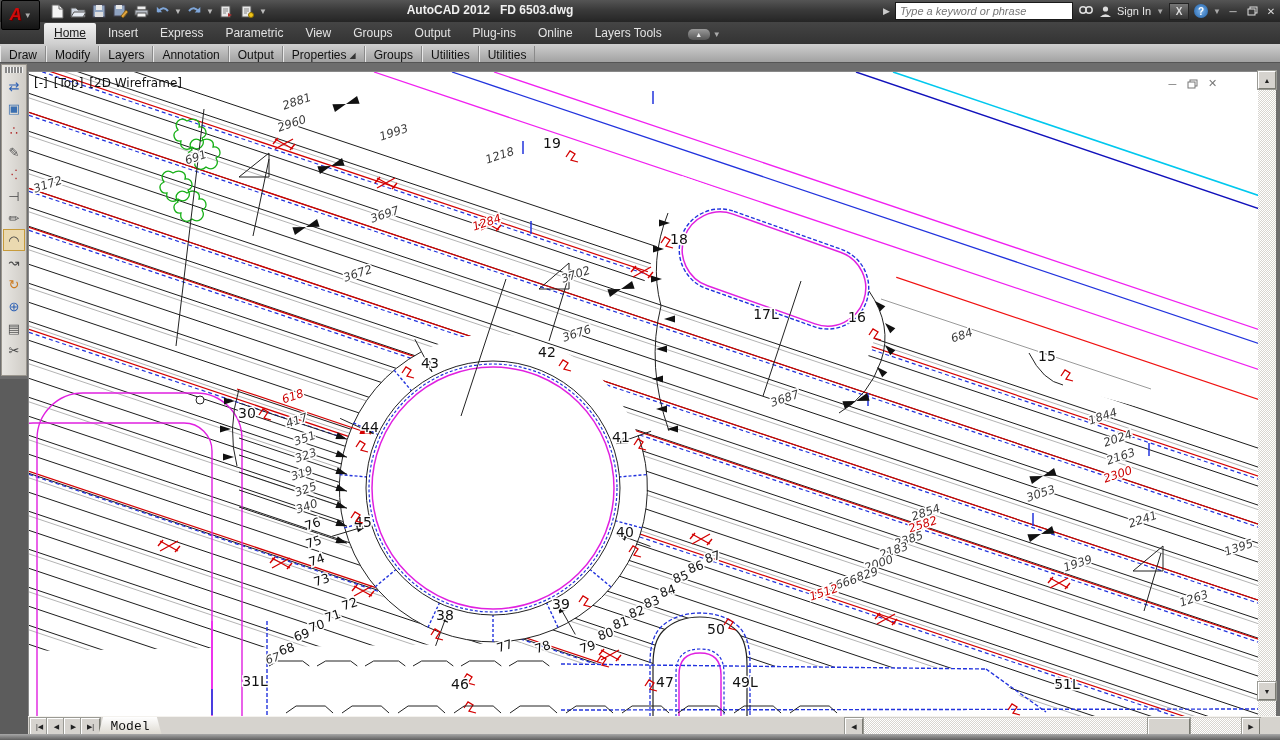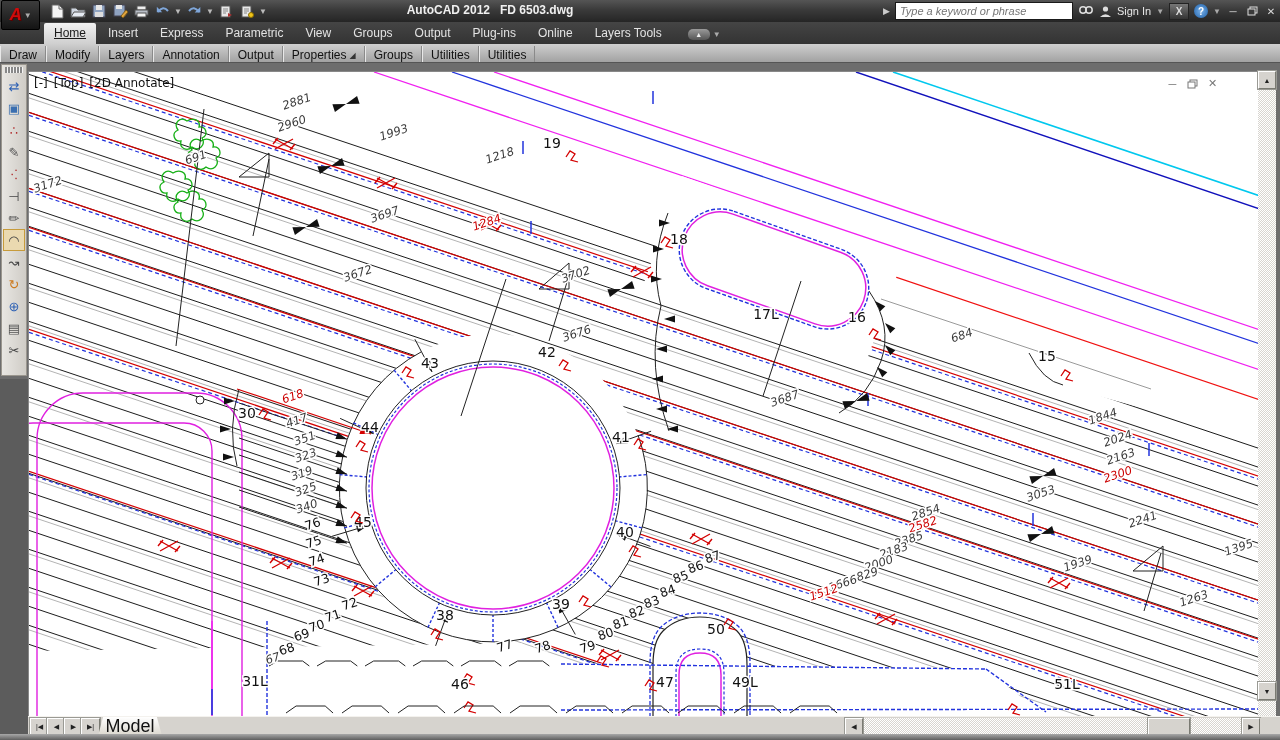--- a/index.html
+++ b/index.html
@@ -64,21 +64,21 @@
   .sb-face{background:#d6d3ce;border:1px solid;border-color:#fff #7a7a72 #7a7a72 #fff;box-shadow:0 0 0 1px #9a9a94;
     display:flex;align-items:center;justify-content:center;font-size:7px;color:#222;}
   #vscroll{position:absolute;left:1258px;top:8px;width:18px;height:647px;
     background:repeating-conic-gradient(#ffffff 0 25%,#d8d5d0 0 50%) 0 0/2px 2px;}
   #vs-up{position:absolute;left:0;top:0;width:16px;height:16px;}
   #vs-dn{position:absolute;left:0;bottom:18px;width:16px;height:16px;}
   #bottombar{position:absolute;left:28px;top:653px;width:1252px;height:19px;background:#d6d3ce;border-top:1px solid #f4f2ee;}
   .navbtn{position:absolute;top:1px;width:17px;height:16px;font-size:7px;}
   #model-tab{position:absolute;left:70px;top:0px;width:64px;height:18px;
     background:linear-gradient(#ffffff,#dcd8cf);clip-path:polygon(8% 0,92% 0,100% 100%,0 100%);
-    display:flex;align-items:center;justify-content:center;font-size:18px;color:#111;border-bottom:1px solid #666;}
+    display:flex;align-items:center;justify-content:center;font-size:13px;color:#111;border-bottom:1px solid #666;font-family:Liberation Mono, monospace;}
   #hscroll{position:absolute;left:817px;top:1px;width:415px;height:17px;
     background:repeating-conic-gradient(#ffffff 0 25%,#d8d5d0 0 50%) 0 0/2px 2px;}
   #hs-l{position:absolute;left:0;top:0;width:16px;height:16px;}
   #hs-r{position:absolute;right:0;top:0;width:16px;height:16px;}
   #hs-thumb{position:absolute;left:303px;top:0;width:40px;height:16px;}
   #corner{position:absolute;left:1232px;top:1px;width:48px;height:17px;background:#d6d3ce;}
   #statusstrip{position:absolute;left:0;top:734px;width:1280px;height:6px;background:linear-gradient(#a8a8a8,#5f5f5f);}
 </style>
 </head>
 <body>
@@ -737,21 +737,21 @@
           <g transform="translate(1078,566) rotate(-18.5)">
             <text x="0" y="0" text-anchor="middle" fill="#3a3a3a" font-size="11.5" font-family="DejaVu Sans, sans-serif" paint-order="stroke" stroke="#ffffff" stroke-width="3" font-style="italic">1939</text>
           </g>
           <g transform="translate(1194,601) rotate(-18.5)">
             <text x="0" y="0" text-anchor="middle" fill="#3a3a3a" font-size="11.5" font-family="DejaVu Sans, sans-serif" paint-order="stroke" stroke="#ffffff" stroke-width="3" font-style="italic">1263</text>
           </g>
         </svg>
       <div id="vp-label">
         <span>[-]</span>
         <span>[Top]</span>
-        <span>[2D Annotate]</span>
+        <span>[2D Wireframe]</span>
       </div>
       <div id="vp-btns">
         <span class="vpb">─</span>
         <span class="vpb">
           <svg width="11" height="10">
               <rect x="3" y="1" width="7" height="6" fill="none" stroke="#777"></rect>
               <rect x="1" y="3" width="7" height="6" fill="#fff" stroke="#777"></rect>
             </svg>
         </span>
         <span class="vpb">✕</span>

